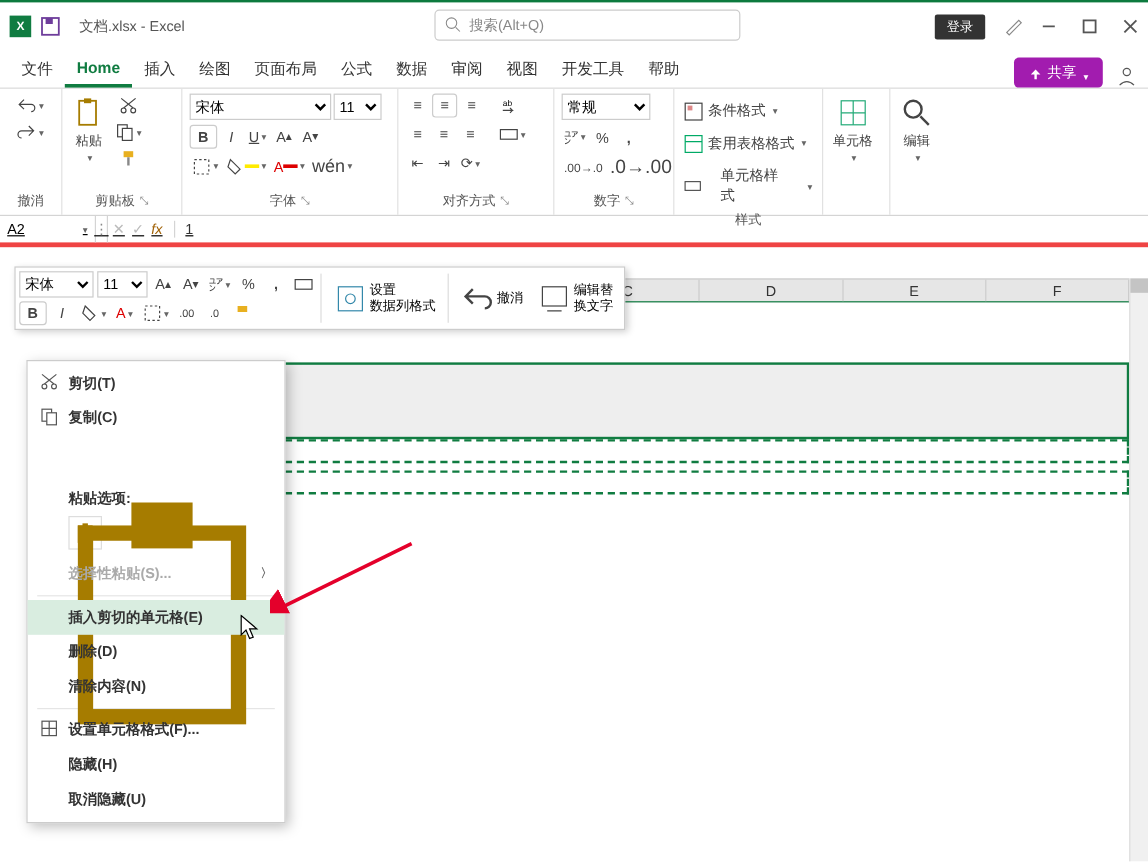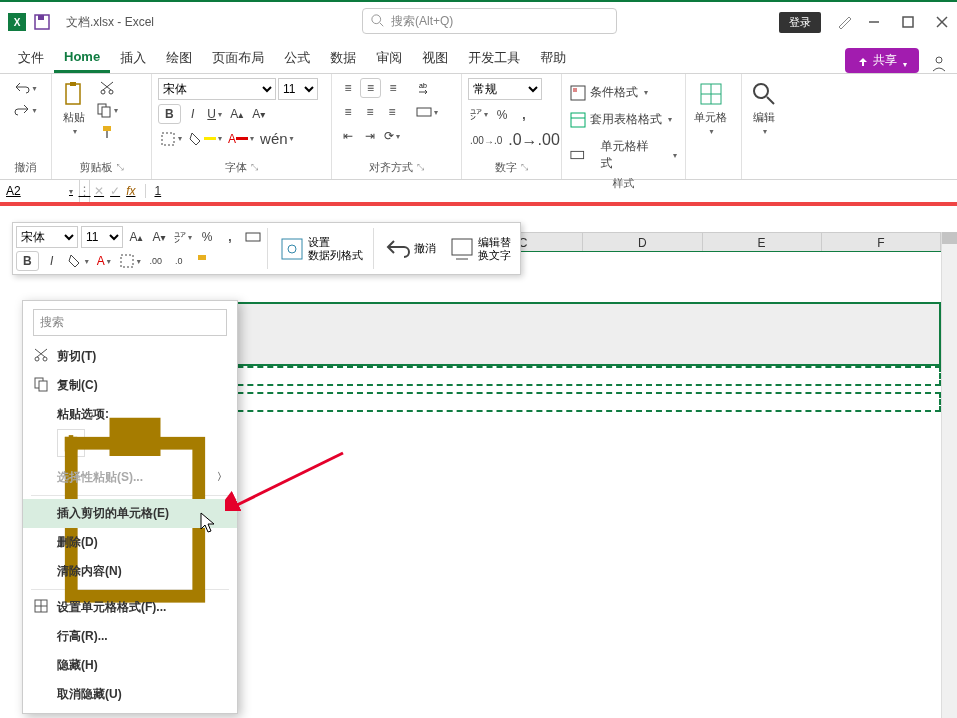--- a/index.html
+++ b/index.html
@@ -51,21 +51,21 @@
 .selected-rows { position: absolute; left: 58px; top: 80px; right: 16px; height: 64px; background: rgba(200,200,200,0.3); border: 2px solid #107c41; }
 .dashed-rows { position: absolute; left: 58px; right: 16px; height: 20px; border: 2px dashed #107c41; }
 .context-menu { position: absolute; left: 22px; top: 300px; width: 216px; background: #fff; border: 1px solid #ccc; box-shadow: 3px 3px 10px rgba(0,0,0,0.25); padding: 4px 0; }
 .ctx-search { margin: 4px 10px 6px; border: 1px solid #ccc; padding: 4px 6px; color: #888; font-size: 12px; }
 .ctx-item { padding: 6px 14px 6px 34px; font-size: 12px; color: #333; position: relative; cursor: pointer; font-weight: bold; }
 .ctx-item.disabled { color: #aaa; }
 .ctx-item.hover { background: #d9ede0; }
 .ctx-item .ctx-ico { position: absolute; left: 10px; top: 5px; width: 16px; height: 16px; color: #555; }
 .ctx-item .chev { position: absolute; right: 10px; top: 7px; color: #666; font-size: 10px; }
 .ctx-sep { height: 1px; background: #e5e5e5; margin: 3px 8px; }
-.ctx-cat { padding: 6px 14px 2px 34px; font-size: 12px; color: #333; font-weight: bold; position: relative; }
+.ctx-cat { padding: 6px 14px 2px 34px; font-size: 12px; color: #333; font-weight: bold; position: relative; margin-top: 38px; }
 .ctx-cat .ctx-ico { position: absolute; left: 10px; top: 5px; }
 .ctx-paste-opt { padding: 4px 14px 6px 34px; }
 .ctx-paste-opt .paste-btn { width: 28px; height: 28px; border: 1px solid #ddd; display: inline-flex; align-items: center; justify-content: center; }
 .arrow-annotation { position: absolute; left: 225px; top: 451px; width: 120px; height: 60px; pointer-events: none; }
 .scrollbar-v { position: absolute; right: 0; top: 232px; width: 16px; bottom: 0; background: #f0f0f0; border-left: 1px solid #ddd; }
 .scrollbar-v .thumb { position: absolute; top: 0; width: 100%; height: 12px; background: #c4c4c4; }
 .cursor { position: absolute; left: 200px; top: 512px; pointer-events: none; }
 </style>
 </head>
 <body>
@@ -473,21 +473,20 @@
   <div class="mt-big">
     <svg class="ico-lg" viewBox="0 0 28 28">
         <rect x="4" y="4" width="20" height="16" fill="none" stroke="#444"></rect>
         <line x1="8" y1="24" x2="20" y2="24" stroke="#444"></line>
       </svg>
     <span style="font-size:11px; line-height:1.1">编辑替<br>换文字</span>
   </div>
 </div>
 
 <div class="context-menu">
-  <div class="ctx-search">搜索</div>
   <div class="ctx-item">
     <svg class="ctx-ico" viewBox="0 0 16 16">
         <circle cx="4" cy="12" r="2" fill="none" stroke="#555"></circle>
         <circle cx="12" cy="12" r="2" fill="none" stroke="#555"></circle>
         <line x1="2" y1="2" x2="12" y2="10" stroke="#555"></line>
         <line x1="14" y1="2" x2="4" y2="10" stroke="#555"></line>
       </svg>
     <span>剪切(T)</span>
   </div>
   <div class="ctx-item">
@@ -523,21 +522,20 @@
   <div class="ctx-item"><span>清除内容(N)</span></div>
   <div class="ctx-sep"></div>
   <div class="ctx-item">
     <svg class="ctx-ico" viewBox="0 0 16 16">
         <rect x="2" y="2" width="12" height="12" fill="none" stroke="#555"></rect>
         <line x1="2" y1="8" x2="14" y2="8" stroke="#555"></line>
         <line x1="8" y1="2" x2="8" y2="14" stroke="#555"></line>
       </svg>
     <span>设置单元格格式(F)...</span>
   </div>
-  <div class="ctx-item"><span>行高(R)...</span></div>
   <div class="ctx-item"><span>隐藏(H)</span></div>
   <div class="ctx-item"><span>取消隐藏(U)</span></div>
 </div>
 
 <svg class="arrow-annotation" viewBox="0 0 120 60">
   <defs>
       <marker id="ah" markerWidth="10" markerHeight="10" refX="2" refY="5" orient="auto">
         <path d="M0 0 L10 5 L0 10 Z" fill="#e4002b"></path>
       </marker>
     </defs>

